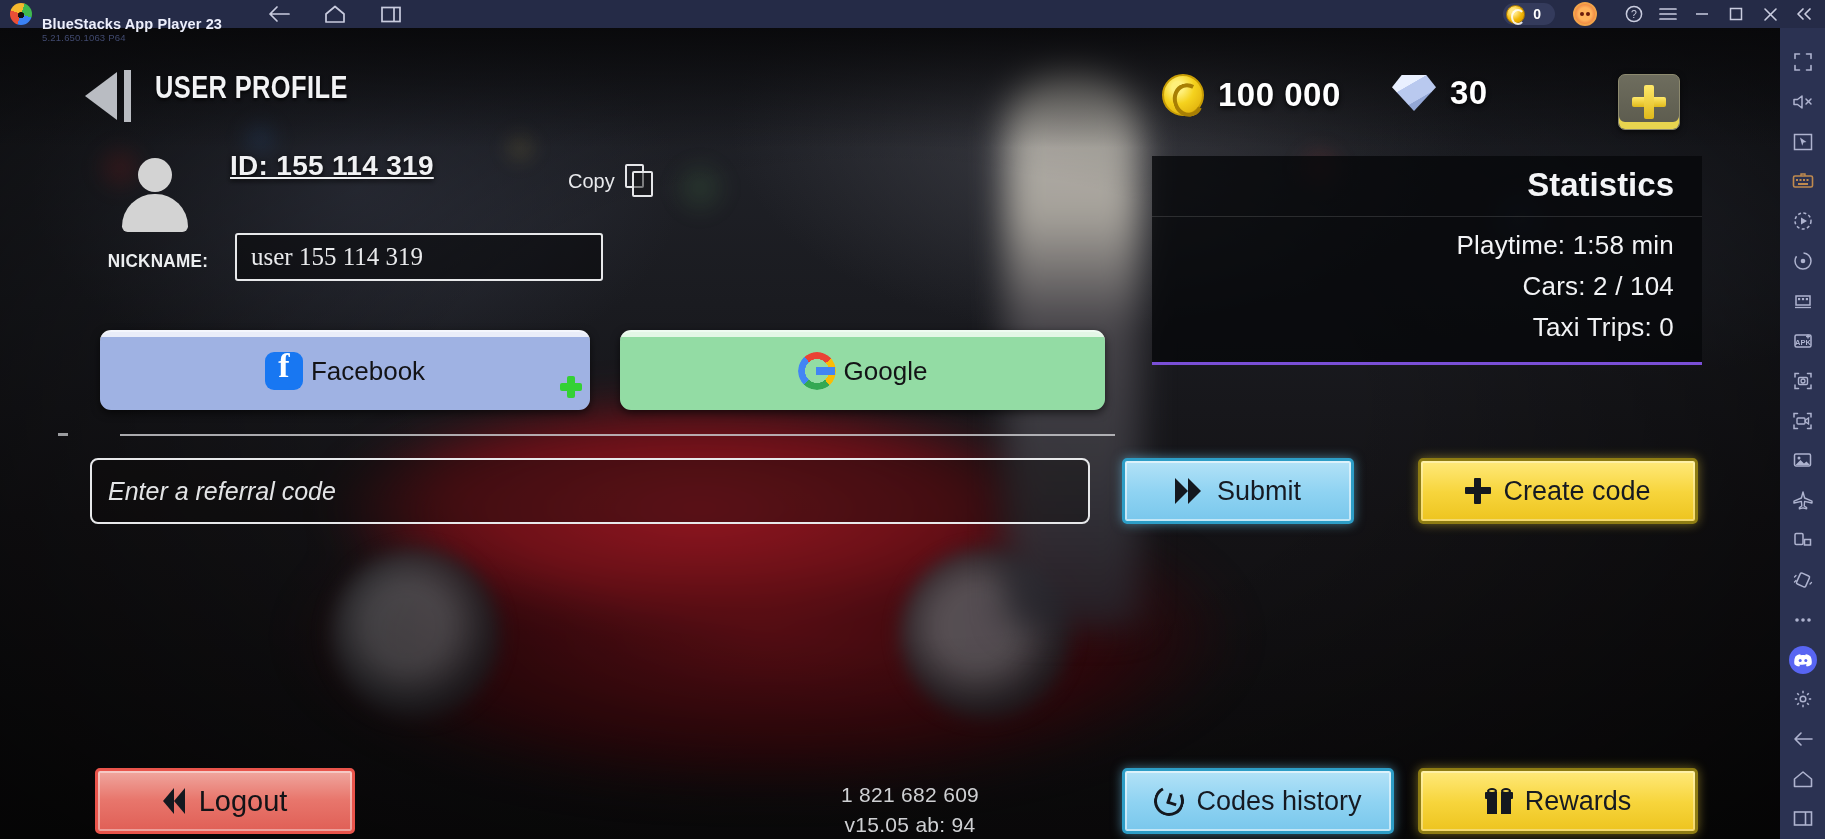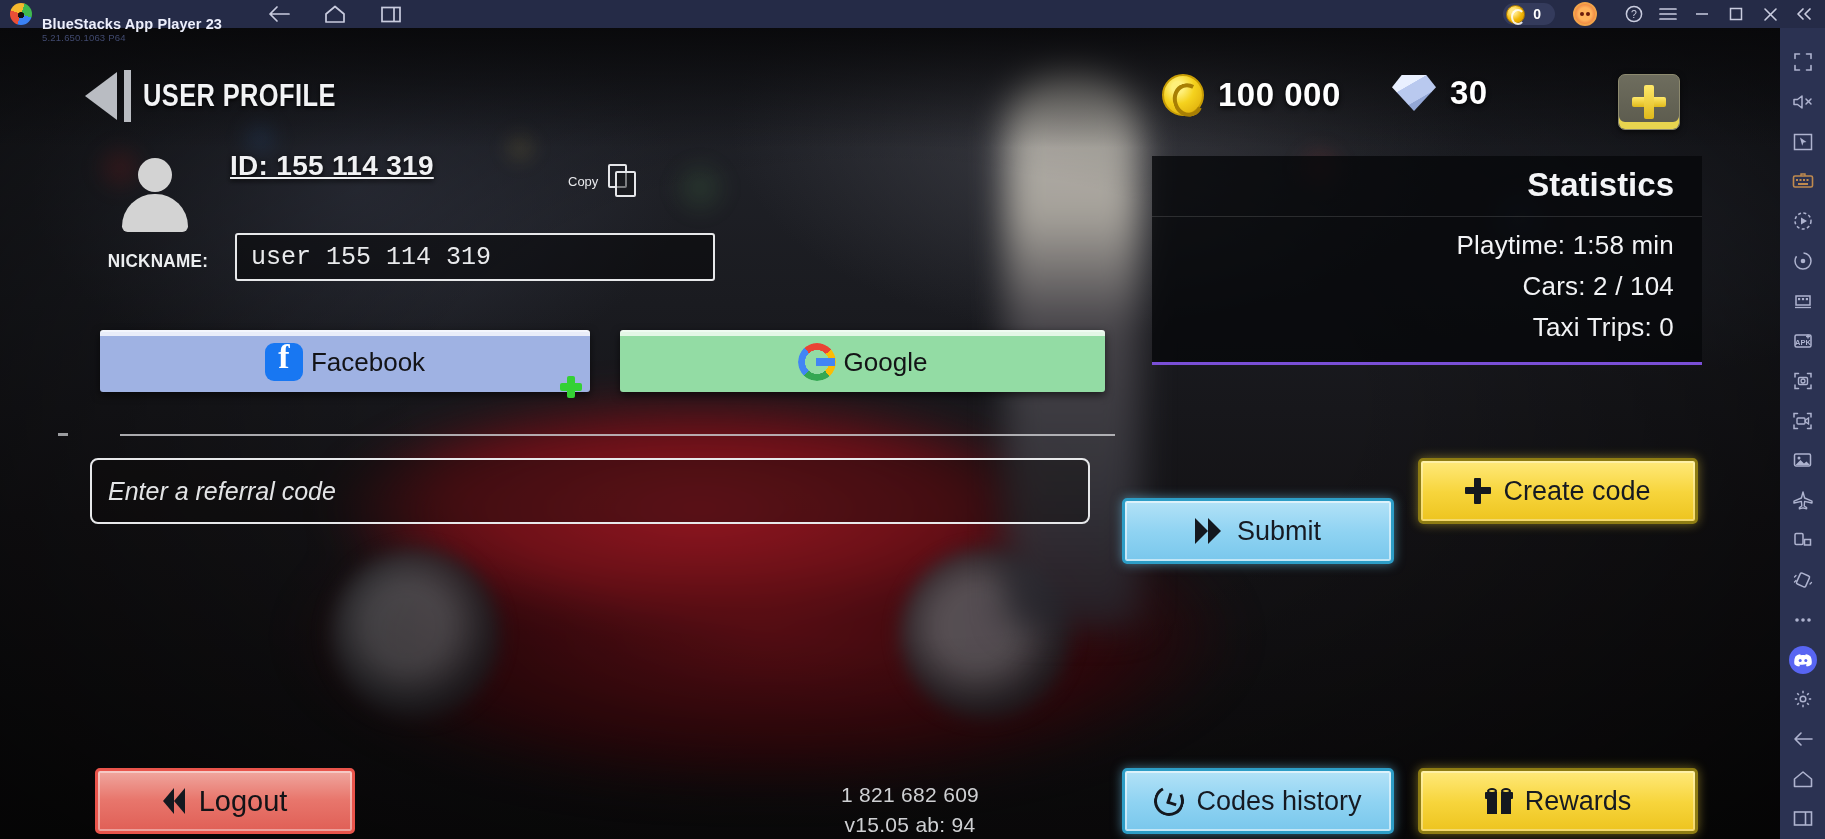--- a/index.html
+++ b/index.html
@@ -109,21 +109,21 @@
     background: radial-gradient(ellipse 1200px 620px at 50% 46%, transparent 38%, rgba(0,0,0,.62) 100%);
   }
   .game-bg .topfade {
     position:absolute; left:0; top:0; width:1780px; height:120px;
     background: linear-gradient(180deg, rgba(8,8,10,.93), rgba(8,8,10,0));
   }
 
   
   .hdr { position:absolute; left:0; top:0; width:1780px; height:112px; }
   .back-btn {
-    position:absolute; left:85px; top:42px; display:flex; align-items:center; gap:14px; cursor:default;
+    position:absolute; left:85px; top:42px; display:flex; gap:26px; cursor:default;
   }
   .back-arrow { width:44px; height:52px; position:relative; }
   .back-arrow .tri {
     position:absolute; left:0; top:2px;
     width:0; height:0; border-top:24px solid transparent; border-bottom:24px solid transparent;
     border-right:32px solid #b9bcc2;
   }
   .back-arrow .bar { position:absolute; right:-2px; top:0; width:7px; height:52px; background:#b9bcc2; }
   .page-title {
     color:#f2f3f5; font-size:31px; font-weight:bold;
@@ -170,35 +170,35 @@
     color:#eceef0; font-size:19px; font-weight:bold; letter-spacing:.3px;
     transform: scaleX(.9); transform-origin:center;
   }
   .id-line {
     position:absolute; left:230px; top:122px;
     color:#f0f1f3; font-size:28px; font-weight:bold; letter-spacing:.3px;
     text-shadow:0 2px 5px rgba(0,0,0,.9);
     text-decoration:underline;
   }
   .copy-wrap { position:absolute; left:568px; top:136px; display:flex; align-items:center; gap:10px; cursor:default; }
-  .copy-txt { color:#e8e9ec; font-size:13px; }
+  .copy-txt { color:#e8e9ec; font-size:20px; }
   .copy-ic { width:30px; height:34px; position:relative; }
   .copy-ic .b1 { position:absolute; left:0; top:0; width:19px; height:24px; border:2px solid #e5e6e9; border-radius:2px; background:transparent; }
   .copy-ic .b2 { position:absolute; left:7px; top:7px; width:21px; height:26px; border:2px solid #e5e6e9; border-radius:2px; background:rgba(20,20,22,.5); }
   .nick-input {
-    position:absolute; left:235px; top:205px; width:480px; height:48px;
+    position:absolute; left:235px; top:205px; width:368px; height:48px;
     background: rgba(8,8,10,.55);
     border:2px solid #e7e8ea; border-radius:3px;
-    color:#e9eaec; font-size:25px; font-family:Liberation Mono, monospace;
+    color:#e9eaec; font-size:25px; font-family:Liberation Serif, serif;
     padding: 12px 14px; outline:none;
   }
 
   
   .btn-fb, .btn-gg {
-    position:absolute; top:302px; height:62px; border-radius:3px;
+    position:absolute; top:302px; height:80px; border-radius:11px;
     display:flex; align-items:center; justify-content:center; gap:8px; cursor:default;
     box-shadow: 0 3px 8px rgba(0,0,0,.6);
   }
   .btn-fb {
     left:100px; width:490px;
     background: linear-gradient(180deg,#e9edf9 0 6%, #9fb2e3 7% 100%);
     border-top:2px solid #f4f6fc;
   }
   .btn-gg {
     left:620px; width:485px;
@@ -250,21 +250,21 @@
     border:3px solid #2d9dc6;
     box-shadow: inset 0 0 0 2px rgba(255,255,255,.55), 0 0 11px rgba(110,200,240,.55);
   }
   .btn-yellow {
     background: linear-gradient(180deg,#ffe97a 0%, #f7d53c 52%, #edc41f 100%);
     border:3px solid #8e7c13;
     box-shadow: inset 0 0 0 2px rgba(255,255,255,.35), 0 0 11px rgba(240,210,60,.45);
   }
   .btn-cyan .lbl   { color:#161a22; font-size:27px; }
   .btn-yellow .lbl { color:#161a22; font-size:27px; }
-  #submit-btn      { left:1122px; top:430px; width:272px;margin-top:40px; }
+  #submit-btn      { left:1122px; top:430px; width:232px; }
   #create-code-btn { left:1418px; top:430px; width:280px; }
   #codes-history-btn { left:1122px; top:740px; width:272px; }
   #rewards-btn       { left:1418px; top:740px; width:280px; }
 
   .dchev { width:30px; height:26px; position:relative; flex:none; }
   .dchev i { position:absolute; top:0; width:0; height:0; border-top:13px solid transparent; border-bottom:13px solid transparent; border-left:13px solid #14181f; }
   .dchev i:nth-child(1){ left:0; } .dchev i:nth-child(2){ left:13px; }
   .plus-ic { width:26px; height:26px; position:relative; flex:none; }
   .plus-ic .a{ position:absolute; left:0; top:9px; width:26px; height:7px; background:#14181f; border-radius:1px;}
   .plus-ic .b{ position:absolute; left:9px; top:0; width:7px; height:26px; background:#14181f; border-radius:1px;}

